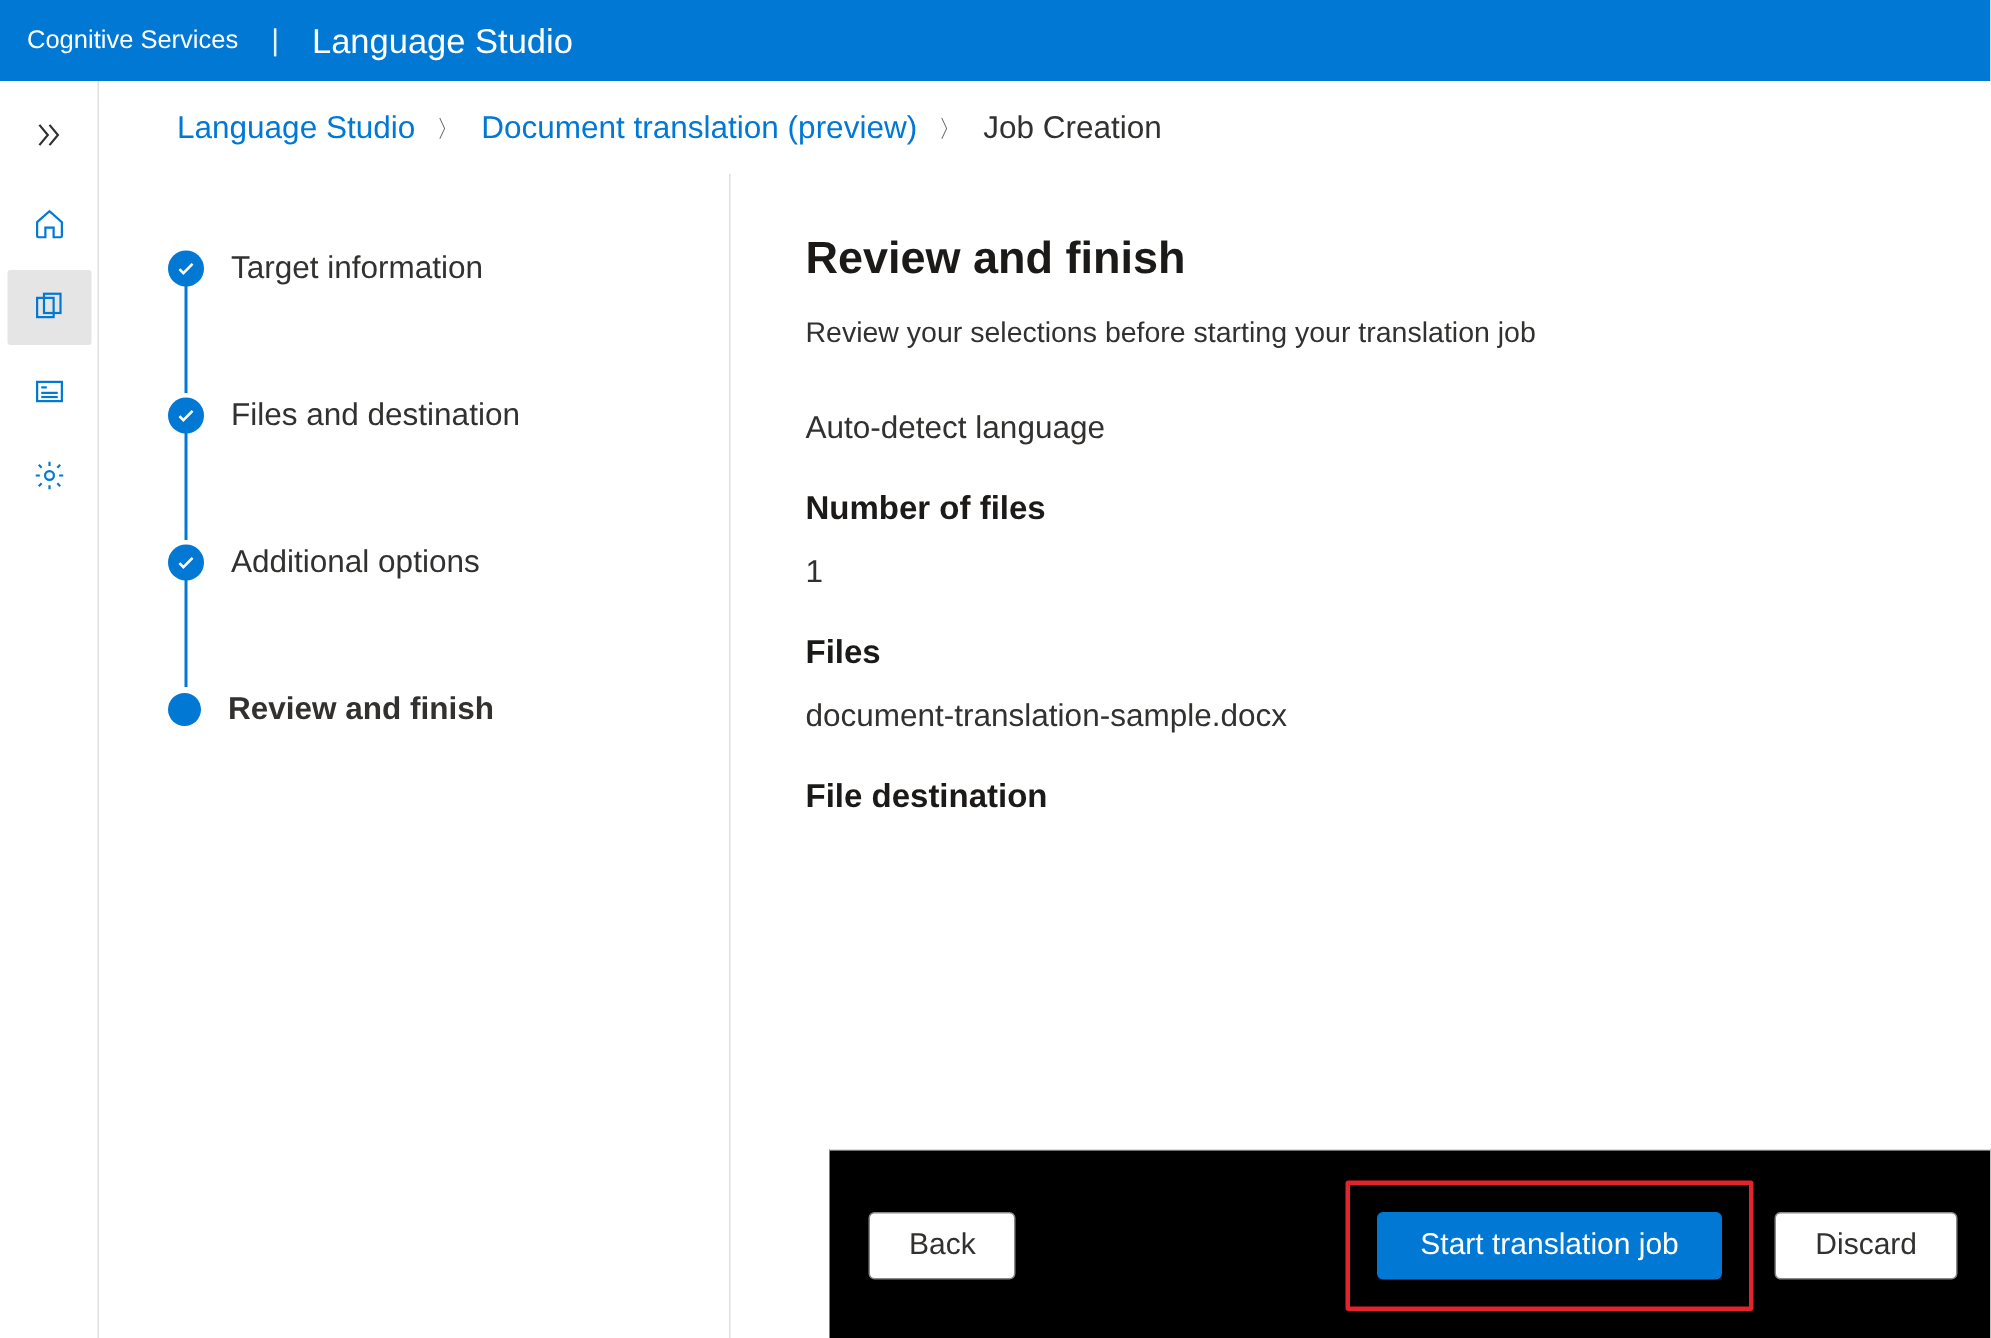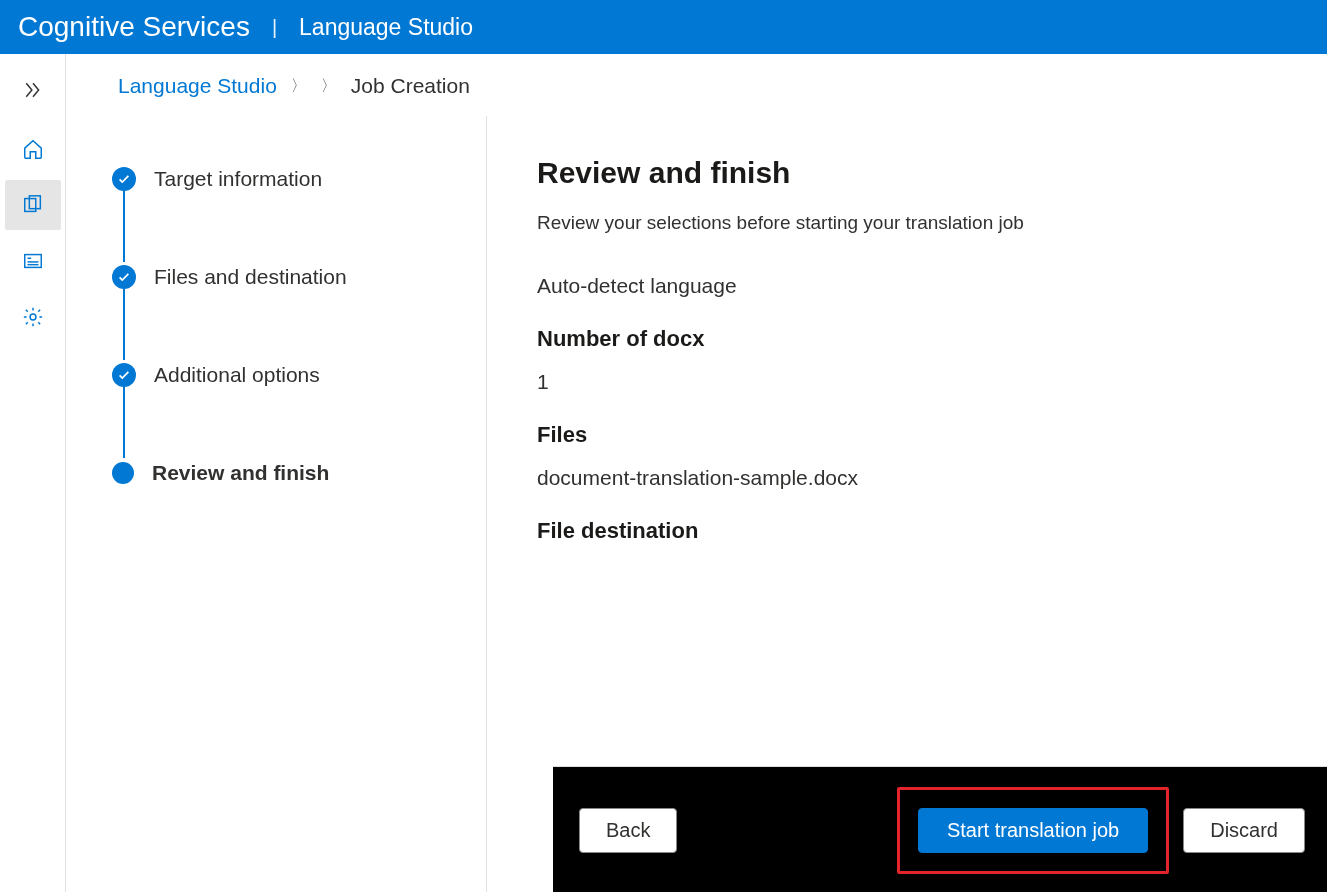--- a/index.html
+++ b/index.html
@@ -17,21 +17,21 @@
   
   .topbar {
     background: #0078d4;
     height: 54px;
     display: flex;
     align-items: center;
     padding: 0 18px;
     color: #fff;
   }
   .topbar .brand {
-    font-size: 28px;
+    font-size: 17px;
     font-weight: 400;
     white-space: nowrap;
   }
   .topbar .divider {
     color: #fff;
     margin: 0 22px;
     font-size: 20px;
     opacity: 0.9;
   }
   .topbar .product {
@@ -269,20 +269,21 @@
         <path d="M12 2v3M12 19v3M4.2 4.2l2.1 2.1M17.7 17.7l2.1 2.1M2 12h3M19 12h3M4.2 19.8l2.1-2.1M17.7 6.3l2.1-2.1" stroke="#0078d4" stroke-width="1.6"></path>
       </svg>
     </div>
   </div>
 
   <div class="main">
 
     <nav class="breadcrumb">
       <a>Language Studio</a>
       <span class="bc-sep">〉</span>
+      <a>Document translation (preview)</a>
       <span class="bc-sep">〉</span>
       <span class="current">Job Creation</span>
     </nav>
 
     <div class="body-split">
 
       <div class="stepper-col">
         <div class="stepper">
           <div class="step">
             <span class="dot">
@@ -321,21 +322,21 @@
       <div class="review-col">
         <h1>Review and finish</h1>
         <p class="subtitle">Review your selections before starting your translation job</p>
 
         <div class="field-block">
           <div class="value">Auto-detect language</div>
         </div>
 
 
         <div class="field-block">
-          <div class="label">Number of docx</div>
+          <div class="label">Number of files</div>
           <div class="value">1</div>
         </div>
 
         <div class="field-block">
           <div class="label">Files</div>
           <div class="value">document-translation-sample.docx</div>
         </div>
 
         <div class="field-block">
           <div class="label">File destination</div>

